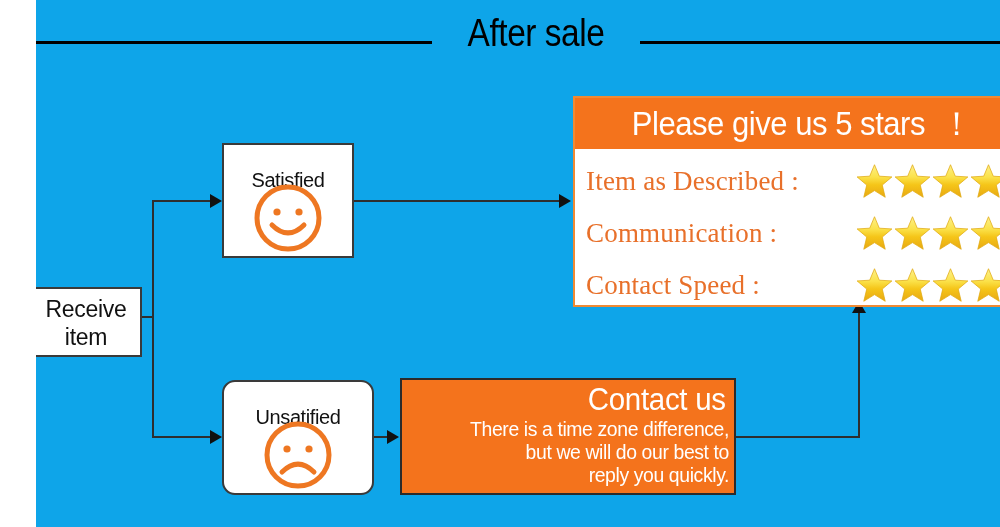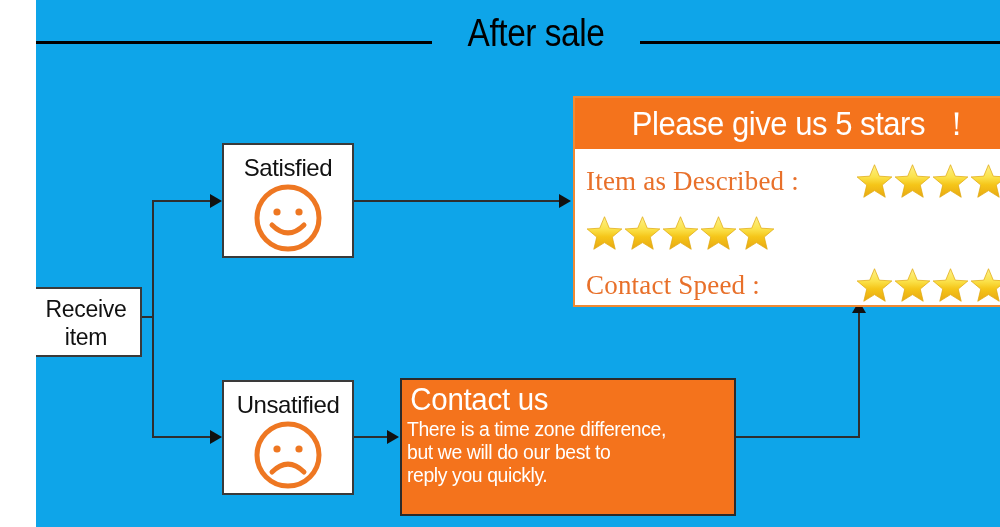--- a/index.html
+++ b/index.html
@@ -80,28 +80,29 @@
   #box-satisfied {
     left: 186px;
     top: 143px;
     width: 132px;
     height: 115px;
   }
   
   #box-unsatisfied {
     left: 186px;
     top: 380px;
-    width: 132px;
+    width: 152px;
     height: 115px;
+    border-radius: 13px;
   }
   #box-satisfied .fb-label,
   #box-unsatisfied .fb-label {
-    font-size: 24px;
+    font-size: 20px;
     line-height: 26px;
-    padding-top: 10px;
+    padding-top: 22px;
     letter-spacing: -0.4px;
   }
   .face-wrap {
     position: absolute;
     left: 0;
     right: 0;
     top: 36px;
     display: flex;
     justify-content: center;
   }
@@ -180,25 +181,25 @@
     gap: 1px;
     align-items: center;
   }
 
   
   #contact-panel {
     position: absolute;
     left: 364px;
     top: 378px;
     width: 336px;
-    height: 138px;
+    height: 117px;
     box-sizing: border-box;
     border: 2px solid #2b2b2b;
     background: #f4731c;
-    text-align: left;
+    text-align: right;
     overflow: hidden;
   }
   #contact-title {
     color: #ffffff;
     font-family: "Liberation Sans", sans-serif;
     font-size: 31px;
     font-weight: 400;
     line-height: 36px;
     letter-spacing: -0.3px;
     padding-top: 2px;
@@ -336,20 +337,21 @@
                   <stop offset="62%" stop-color="#f5c518"></stop>
                   <stop offset="100%" stop-color="#e8a812"></stop>
                 </linearGradient>
               </defs>
               <path d="M50 4 L63 35 L97 37 L71 59 L79 92 L50 74 L21 92 L29 59 L3 37 L37 35 Z" fill="url(#sg0_4)" stroke="#e0a80f" stroke-width="2" stroke-linejoin="round"></path>
             </svg>
           </span>
       </div>
 
       <div class="rating-row">
+        <span class="rr-label">Communication :</span>
         <span class="rr-stars">
             <svg width="37" height="36" viewBox="0 0 100 96">
               <defs>
                 <linearGradient id="sg1_0" x1="0" y1="0" x2="0" y2="1">
                   <stop offset="0%" stop-color="#fdf08a"></stop>
                   <stop offset="38%" stop-color="#fbe24a"></stop>
                   <stop offset="62%" stop-color="#f5c518"></stop>
                   <stop offset="100%" stop-color="#e8a812"></stop>
                 </linearGradient>
               </defs>

